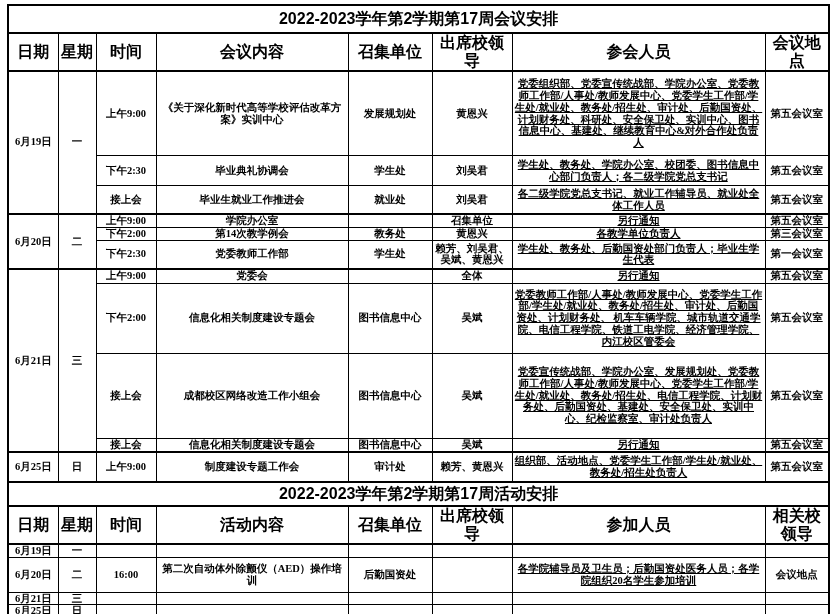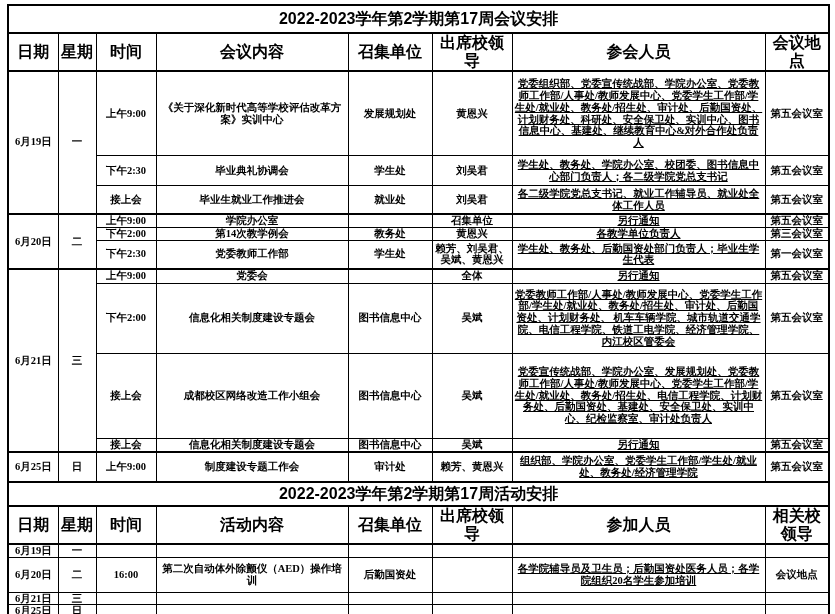--- a/index.html
+++ b/index.html
@@ -173,21 +173,21 @@
       <td>第五会议室</td>
     </tr>
 
     <tr class="group-start" style="height:30px">
       <td>6月25日</td>
       <td>日</td>
       <td>上午9:00</td>
       <td>制度建设专题工作会</td>
       <td>审计处</td>
       <td>赖芳、黄恩兴</td>
-      <td class="participants-cell">组织部、学院办公室、党委学生工作部/学生处/就业处、教务处/经济管理学院</td>
+      <td class="participants-cell">组织部、活动地点、党委学生工作部/学生处/就业处、教务处/招生处负责人</td>
       <td>第五会议室</td>
     </tr>
 
     <tr style="height:24px">
       <td colspan="8" class="title-cell">2022-2023学年第2学期第17周活动安排</td>
     </tr>
 
     <tr style="height:18px">
       <th>日期</th>
       <th>星期</th>

